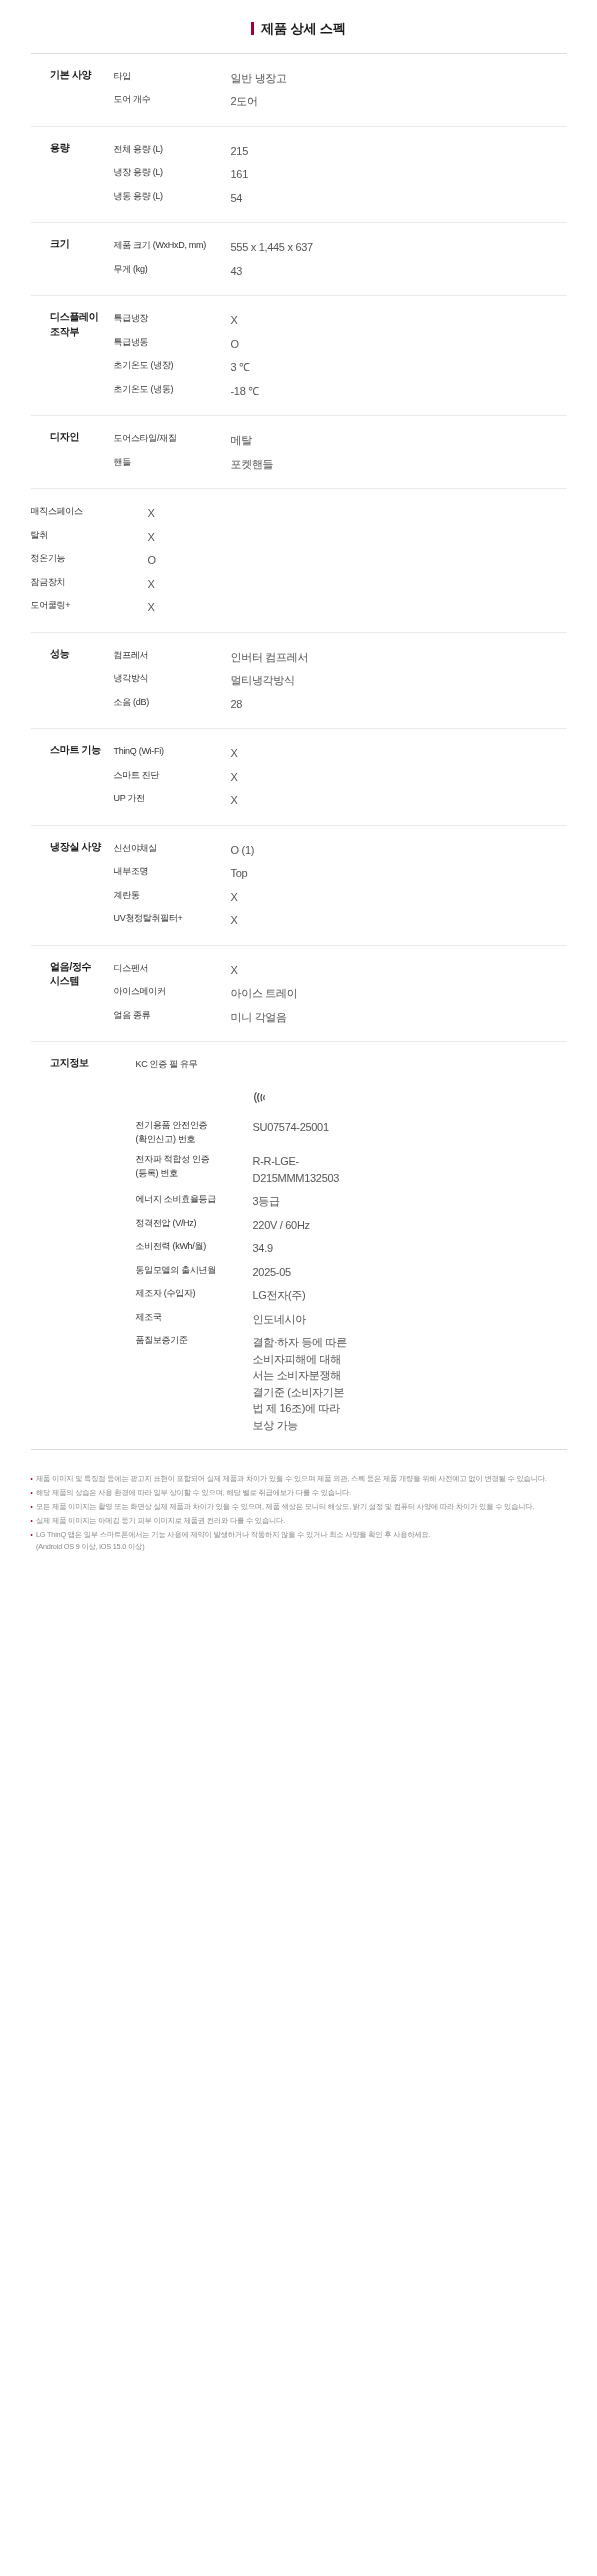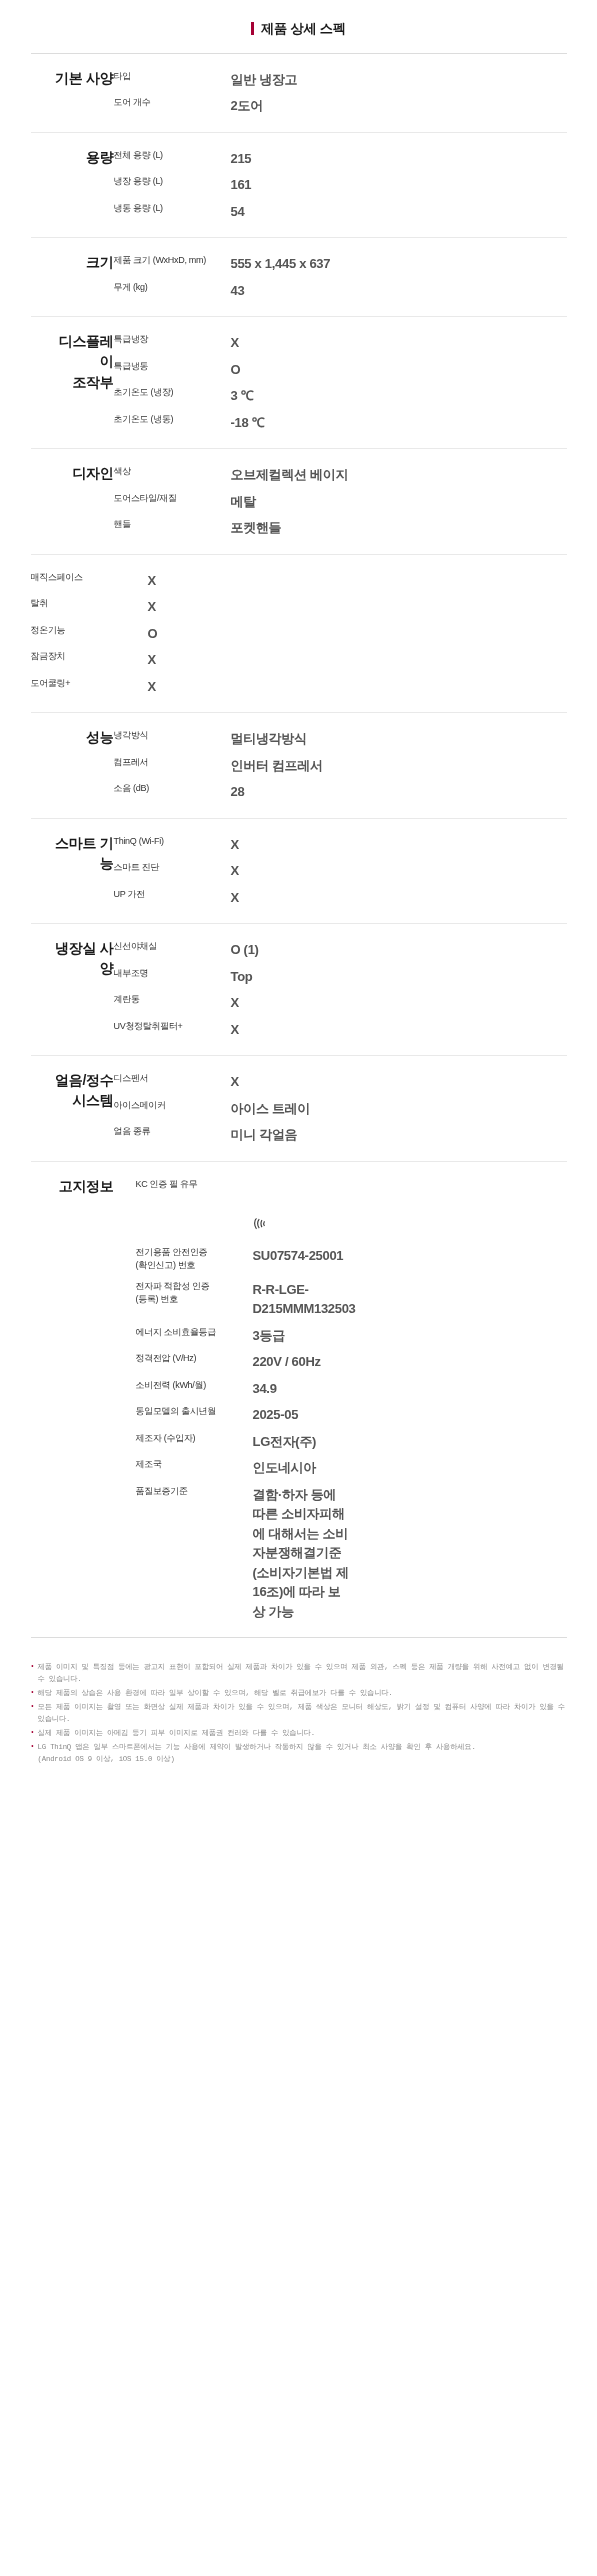--- a/index.html
+++ b/index.html
@@ -44,28 +44,27 @@
   }
   .group {
     display: flex;
     border-bottom: 0.7px solid #e9e9e9;
     padding: 12.5px 0 12.5px 0;
   }
   .group:last-child { border-bottom: none; }
   .group-title {
     width: 83px;
     flex: 0 0 83px;
-    font-size: 14px;
+    font-size: 10px;
     font-weight: bold;
     color: #1a1a1a;
     padding-left: 19.5px;
     padding-top: 1.4px;
     line-height: 1.45;
     letter-spacing: -0.3px;
-    text-align: right;
   }
   .rows {
     flex: 1 1 auto;
     display: flex;
     flex-direction: column;
   }
   .row {
     display: flex;
     align-items: flex-start;
     padding: 3.5px 0 3.5px 0;
@@ -74,39 +73,37 @@
   .row-label {
     width: 117px;
     flex: 0 0 117px;
     font-size: 9px;
     color: #333;
     line-height: 1.5;
     letter-spacing: -0.3px;
   }
   .row-value {
     flex: 1 1 auto;
-    font-size: 13px;
+    font-size: 11px;
     color: #555;
     line-height: 1.5;
     letter-spacing: -0.3px;
     white-space: pre-line;
     padding-right: 14px;
-    font-weight: bold;
   }
   .kc-mark {
     display: inline-block;
     width: 18px;
     height: 16.7px;
     position: relative;
   }
   .notes {
     width: 536px;
     margin: 18px auto 0 auto;
     padding-top: 4.2px;
-    font-family: Liberation Mono, monospace;
   }
   .note {
     display: flex;
     align-items: flex-start;
     font-size: 7.3px;
     color: #8a8a8a;
     line-height: 1.65;
     letter-spacing: -0.2px;
     margin-bottom: 2.1px;
   }
@@ -197,24 +194,20 @@
           <div class="row-label">초기온도 (냉동)</div>
           <div class="row-value">-18 ℃</div>
         </div>
       </div>
     </div>
 
     <div class="group">
       <div class="group-title">디자인</div>
       <div class="rows">
         <div class="row">
-          <div class="row-label">색상</div>
-          <div class="row-value">오브제컬렉션 베이지</div>
-        </div>
-        <div class="row">
           <div class="row-label">도어스타일/재질</div>
           <div class="row-value">메탈</div>
         </div>
         <div class="row">
           <div class="row-label">핸들</div>
           <div class="row-value">포켓핸들</div>
         </div>
       </div>
     </div>
 
@@ -240,26 +233,26 @@
           <div class="row-label">도어쿨링+</div>
           <div class="row-value">X</div>
         </div>
       </div>
     </div>
 
     <div class="group">
       <div class="group-title">성능</div>
       <div class="rows">
         <div class="row">
+          <div class="row-label">컴프레서</div>
+          <div class="row-value">인버터 컴프레서</div>
+        </div>
+        <div class="row">
           <div class="row-label">냉각방식</div>
           <div class="row-value">멀티냉각방식</div>
-        </div>
-        <div class="row">
-          <div class="row-label">컴프레서</div>
-          <div class="row-value">인버터 컴프레서</div>
         </div>
         <div class="row">
           <div class="row-label">소음 (dB)</div>
           <div class="row-value">28</div>
         </div>
       </div>
     </div>
 
     <div class="group">
       <div class="group-title">스마트 기능</div>

